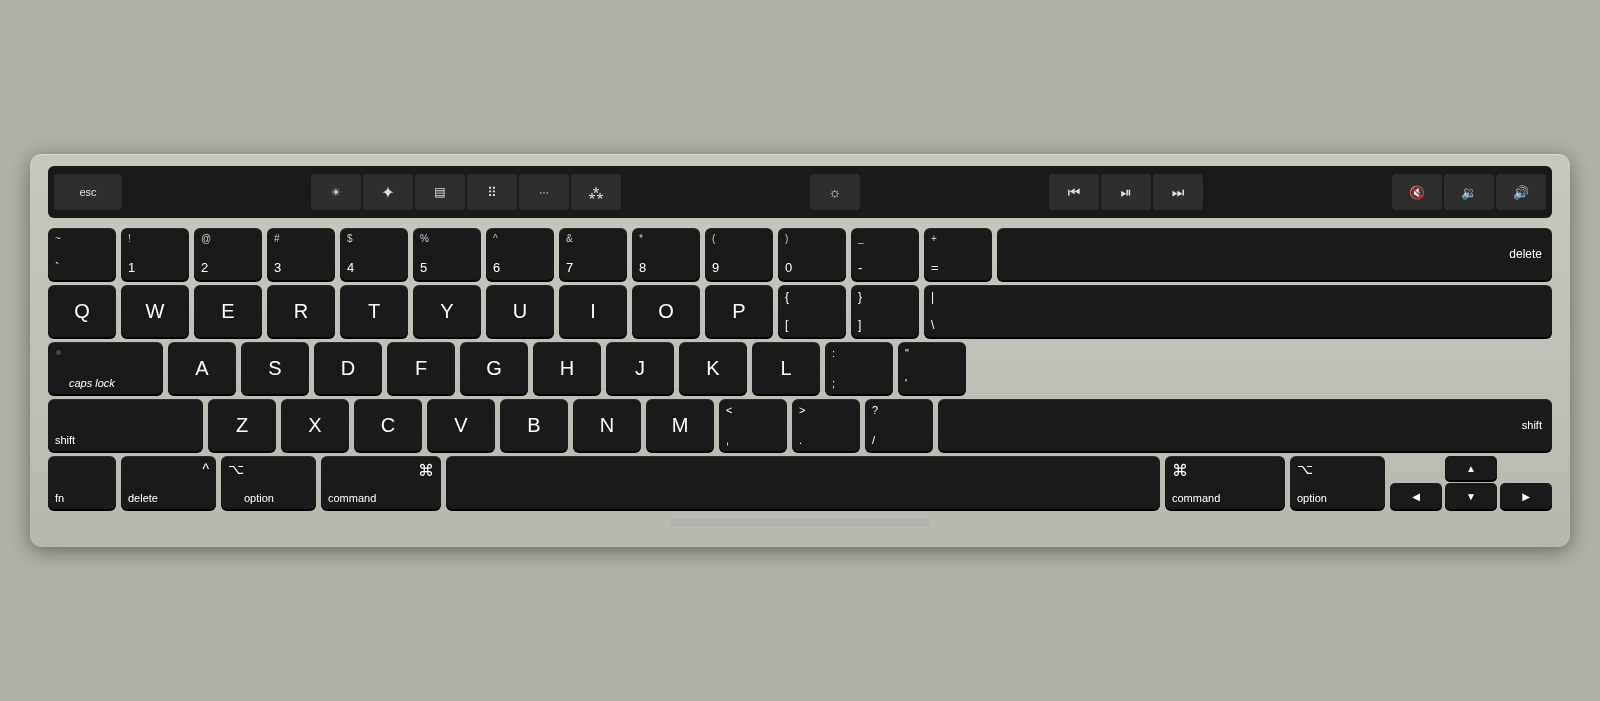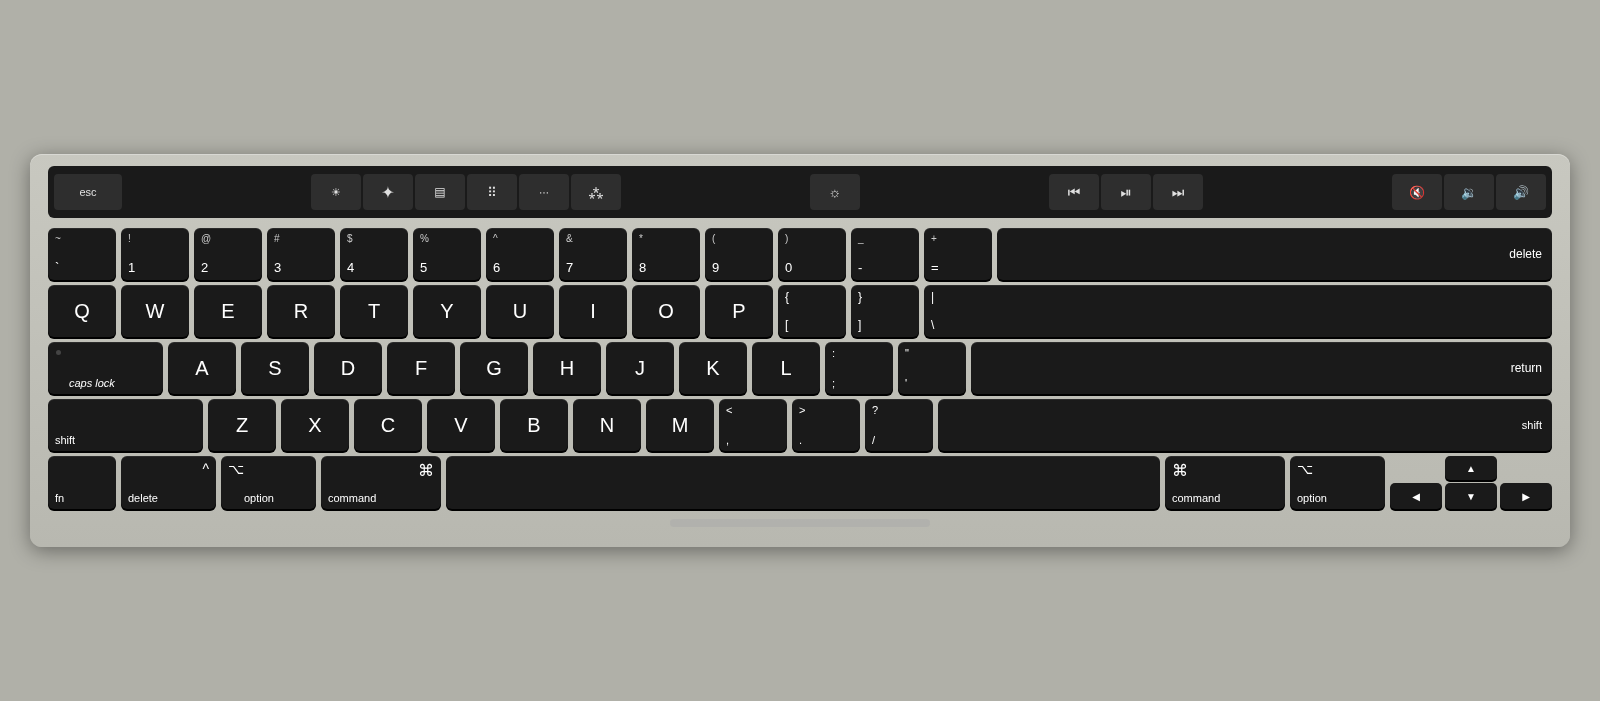--- a/index.html
+++ b/index.html
@@ -351,21 +351,20 @@
       <div class="key center-label w-1">K</div>
       <div class="key center-label w-1">L</div>
       <div class="key bracket-key w-1" style="display:flex;flex-direction:column;justify-content:space-between;align-items:flex-start;">
         <span style="font-size:11px;">:</span>
         <span style="font-size:11px;">;</span>
       </div>
       <div class="key bracket-key w-1" style="display:flex;flex-direction:column;justify-content:space-between;align-items:flex-start;">
         <span style="font-size:11px;">"</span>
         <span style="font-size:11px;">'</span>
       </div>
-      <div class="key return-key" style="flex:1; align-items:center; justify-content:flex-end; font-size:12px; padding-right:10px;">return</div>
     </div>
 
     <div class="key-row">
       <div class="key shift-key small-text">shift</div>
       <div class="key center-label w-1">Z</div>
       <div class="key center-label w-1">X</div>
       <div class="key center-label w-1">C</div>
       <div class="key center-label w-1">V</div>
       <div class="key center-label w-1">B</div>
       <div class="key center-label w-1">N</div>

